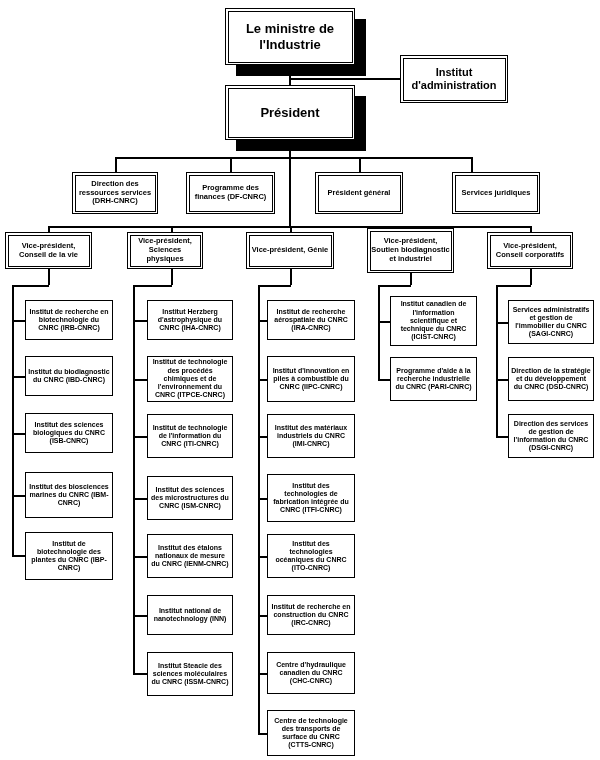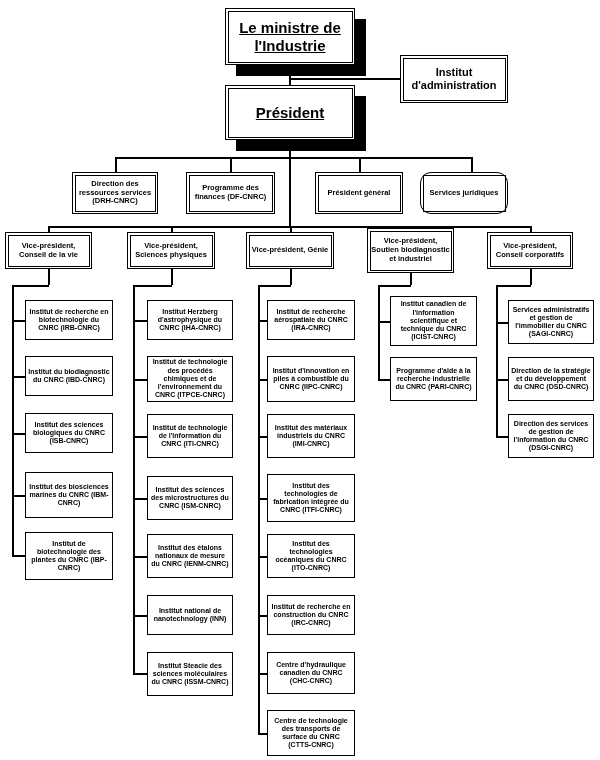--- a/index.html
+++ b/index.html
@@ -12,44 +12,44 @@
     position:absolute;background:#fff;border:1px solid #000;
     display:flex;align-items:center;justify-content:center;
     text-align:center;box-sizing:border-box;line-height:1.18;
     padding:2px;z-index:3;
   }
   .dbl::before{
     content:"";position:absolute;inset:1.5px;border:1px solid #000;
     pointer-events:none;
   }
   .shadow3d{box-shadow:11px 11px 0 0 #000;}
-  .title{font-size:15px;text-decoration:underline;}
+  .title{font-size:13px;}
   .board{font-size:11px;}
   .mid{font-size:7.5px;}
   .leaf{font-size:7px;padding:1px 2px;}
   .ln{position:absolute;background:#000;z-index:1;}
   .h{height:1.5px;}
   .v{width:1.5px;}
 </style>
 </head>
 <body>
 
 <div class="box dbl shadow3d title" style="left:225px;top:8px;width:130px;height:57px;">Le ministre de l'Industrie</div>
 
 <div class="box dbl board" style="left:400px;top:55px;width:108px;height:48px;">Institut d'administration</div>
 
 <div class="box dbl shadow3d title" style="left:225px;top:85px;width:130px;height:55px;">Président</div>
 
 <div class="box dbl mid" style="left:72px;top:172px;width:86px;height:42px;">Direction des ressources services (DRH-CNRC)</div>
 <div class="box dbl mid" style="left:186px;top:172px;width:89px;height:42px;">Programme des finances (DF-CNRC)</div>
 <div class="box dbl mid" style="left:315px;top:172px;width:88px;height:42px;">Président général</div>
-<div class="box dbl mid" style="left:420px;top:172px;width:88px;height:42px;border-radius:11px;">Services juridiques</div>
+<div class="box dbl mid" style="left:452px;top:172px;width:88px;height:42px;">Services juridiques</div>
 
 <div class="box dbl mid" style="left:5px;top:232px;width:87px;height:37px;">Vice-président, Conseil de la vie</div>
-<div class="box dbl mid" style="left:127px;top:232px;width:88px;height:37px;">Vice-président, Sciences physiques</div>
+<div class="box dbl mid" style="left:127px;top:232px;width:76px;height:37px;">Vice-président, Sciences physiques</div>
 <div class="box dbl mid" style="left:246px;top:232px;width:88px;height:37px;">Vice-président, Génie</div>
 <div class="box dbl mid" style="left:367px;top:228px;width:87px;height:45px;">Vice-président, Soutien biodiagnostic et industriel</div>
 <div class="box dbl mid" style="left:487px;top:232px;width:86px;height:37px;">Vice-président, Conseil corporatifs</div>
 
 <div class="box leaf" style="left:25px;top:300px;width:88px;height:40px;">Institut de recherche en biotechnologie du CNRC (IRB-CNRC)</div>
 <div class="box leaf" style="left:25px;top:356px;width:88px;height:40px;">Institut du biodiagnostic du CNRC (IBD-CNRC)</div>
 <div class="box leaf" style="left:25px;top:413px;width:88px;height:40px;">Institut des sciences biologiques du CNRC (ISB-CNRC)</div>
 <div class="box leaf" style="left:25px;top:472px;width:88px;height:46px;">Institut des biosciences marines du CNRC (IBM-CNRC)</div>
 <div class="box leaf" style="left:25px;top:532px;width:88px;height:48px;">Institut de biotechnologie des plantes du CNRC (IBP-CNRC)</div>
 

